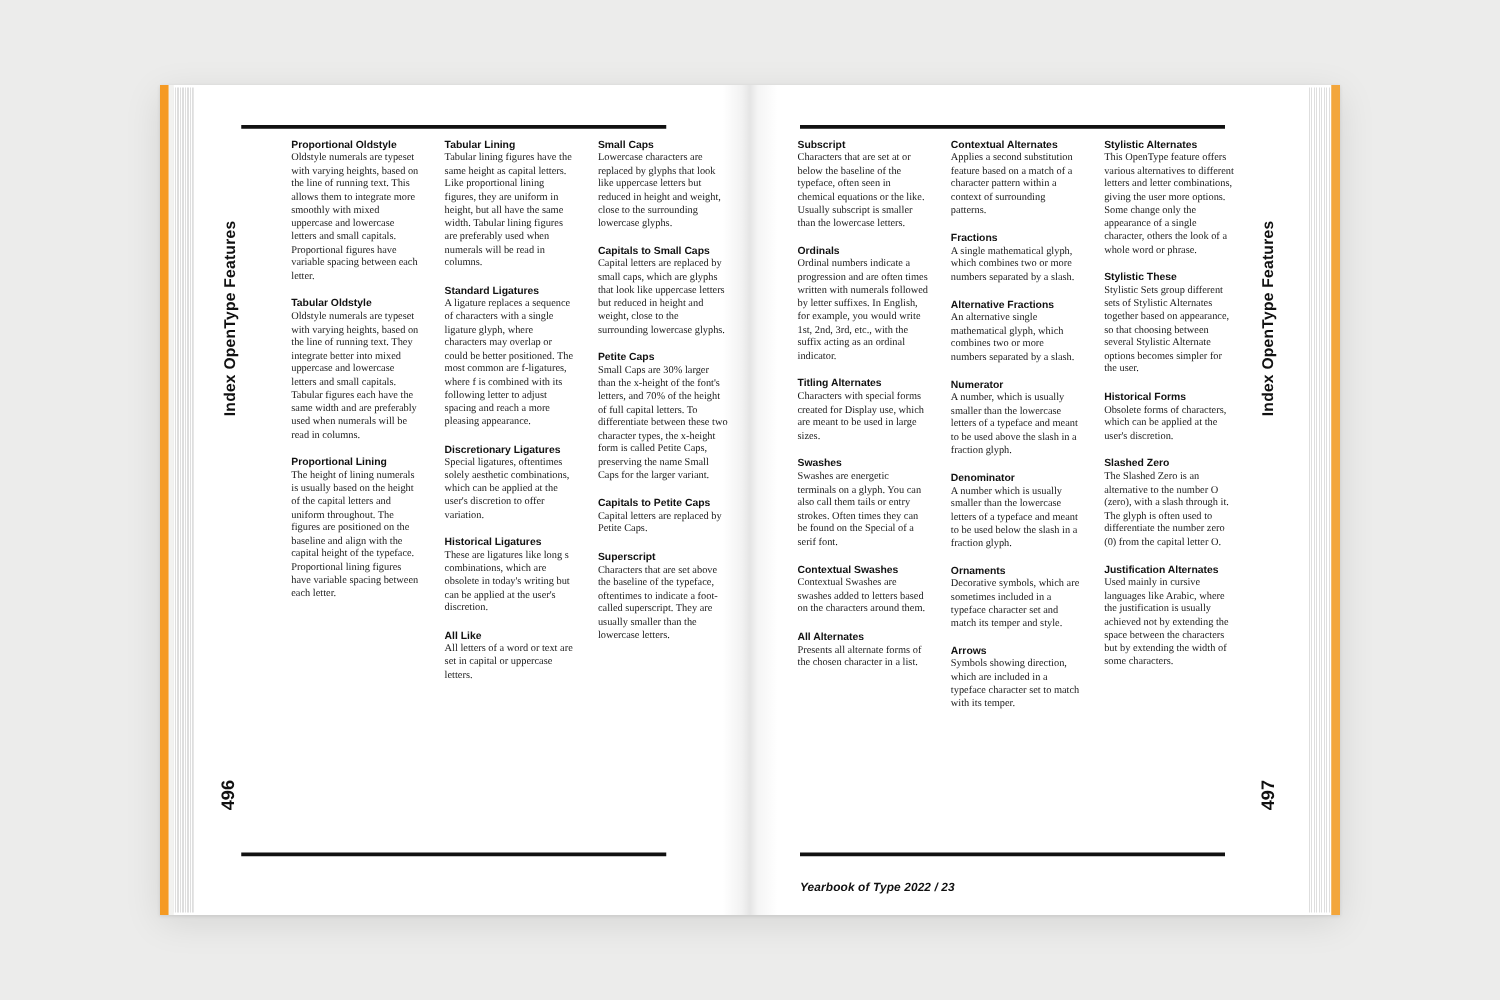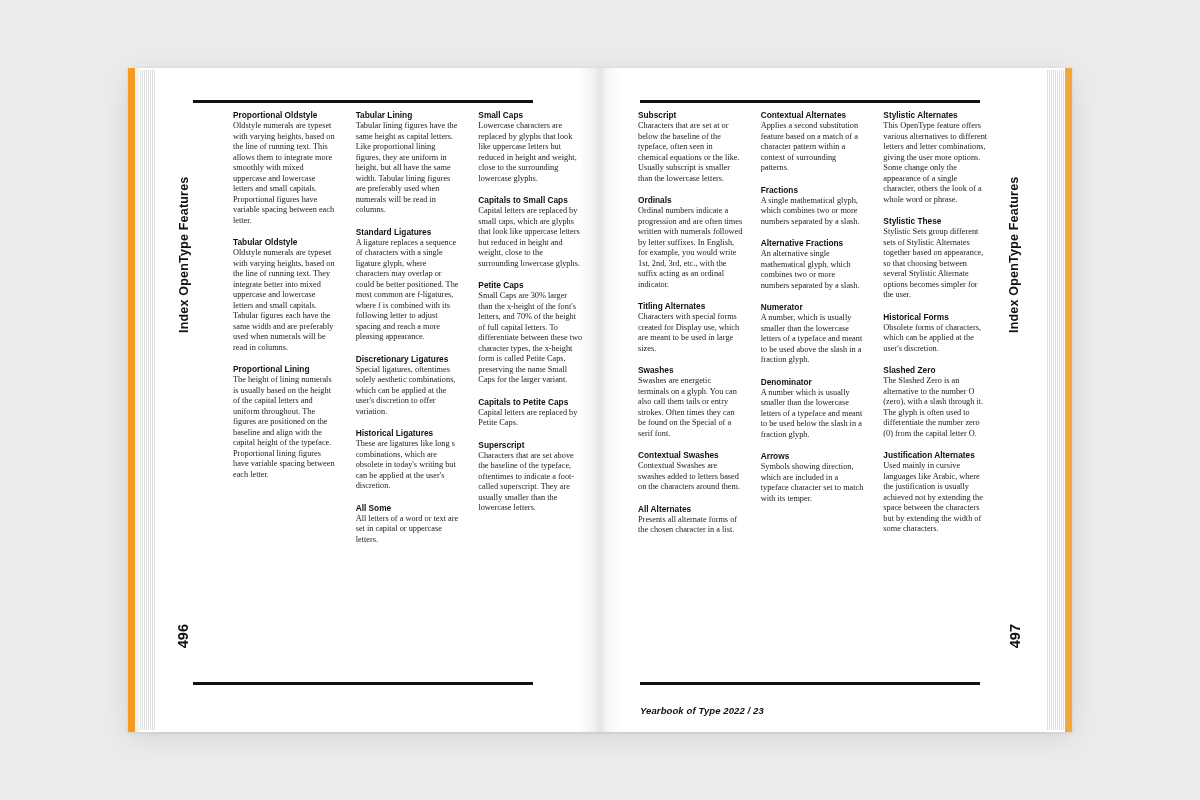--- a/index.html
+++ b/index.html
@@ -218,21 +218,21 @@
         </div>
         <div class="entry">
           <div class="entry-title">Discretionary Ligatures</div>
           <div class="entry-body">Special ligatures, oftentimes solely aesthetic combinations, which can be applied at the user's discretion to offer variation.</div>
         </div>
         <div class="entry">
           <div class="entry-title">Historical Ligatures</div>
           <div class="entry-body">These are ligatures like long s combinations, which are obsolete in today's writing but can be applied at the user's discretion.</div>
         </div>
         <div class="entry">
-          <div class="entry-title">All Some</div>
+          <div class="entry-title">All Like</div>
           <div class="entry-body">All letters of a word or text are set in capital or uppercase letters.</div>
         </div>
       </div>
 
       <div class="col">
         <div class="entry">
           <div class="entry-title">Small Caps</div>
           <div class="entry-body">Lowercase characters are replaced by glyphs that look like uppercase letters but reduced in height and weight, close to the surrounding lowercase glyphs.</div>
         </div>
         <div class="entry">
@@ -303,20 +303,24 @@
         </div>
         <div class="entry">
           <div class="entry-title">Numerator</div>
           <div class="entry-body">A number, which is usually smaller than the lowercase letters of a typeface and meant to be used above the slash in a fraction glyph.</div>
         </div>
         <div class="entry">
           <div class="entry-title">Denominator</div>
           <div class="entry-body">A number which is usually smaller than the lowercase letters of a typeface and meant to be used below the slash in a fraction glyph.</div>
         </div>
         <div class="entry">
+          <div class="entry-title">Ornaments</div>
+          <div class="entry-body">Decorative symbols, which are sometimes included in a typeface character set and match its temper and style.</div>
+        </div>
+        <div class="entry">
           <div class="entry-title">Arrows</div>
           <div class="entry-body">Symbols showing direction, which are included in a typeface character set to match with its temper.</div>
         </div>
       </div>
 
       <div class="col">
         <div class="entry">
           <div class="entry-title">Stylistic Alternates</div>
           <div class="entry-body">This OpenType feature offers various alternatives to different letters and letter combinations, giving the user more options. Some change only the appearance of a single character, others the look of a whole word or phrase.</div>
         </div>

